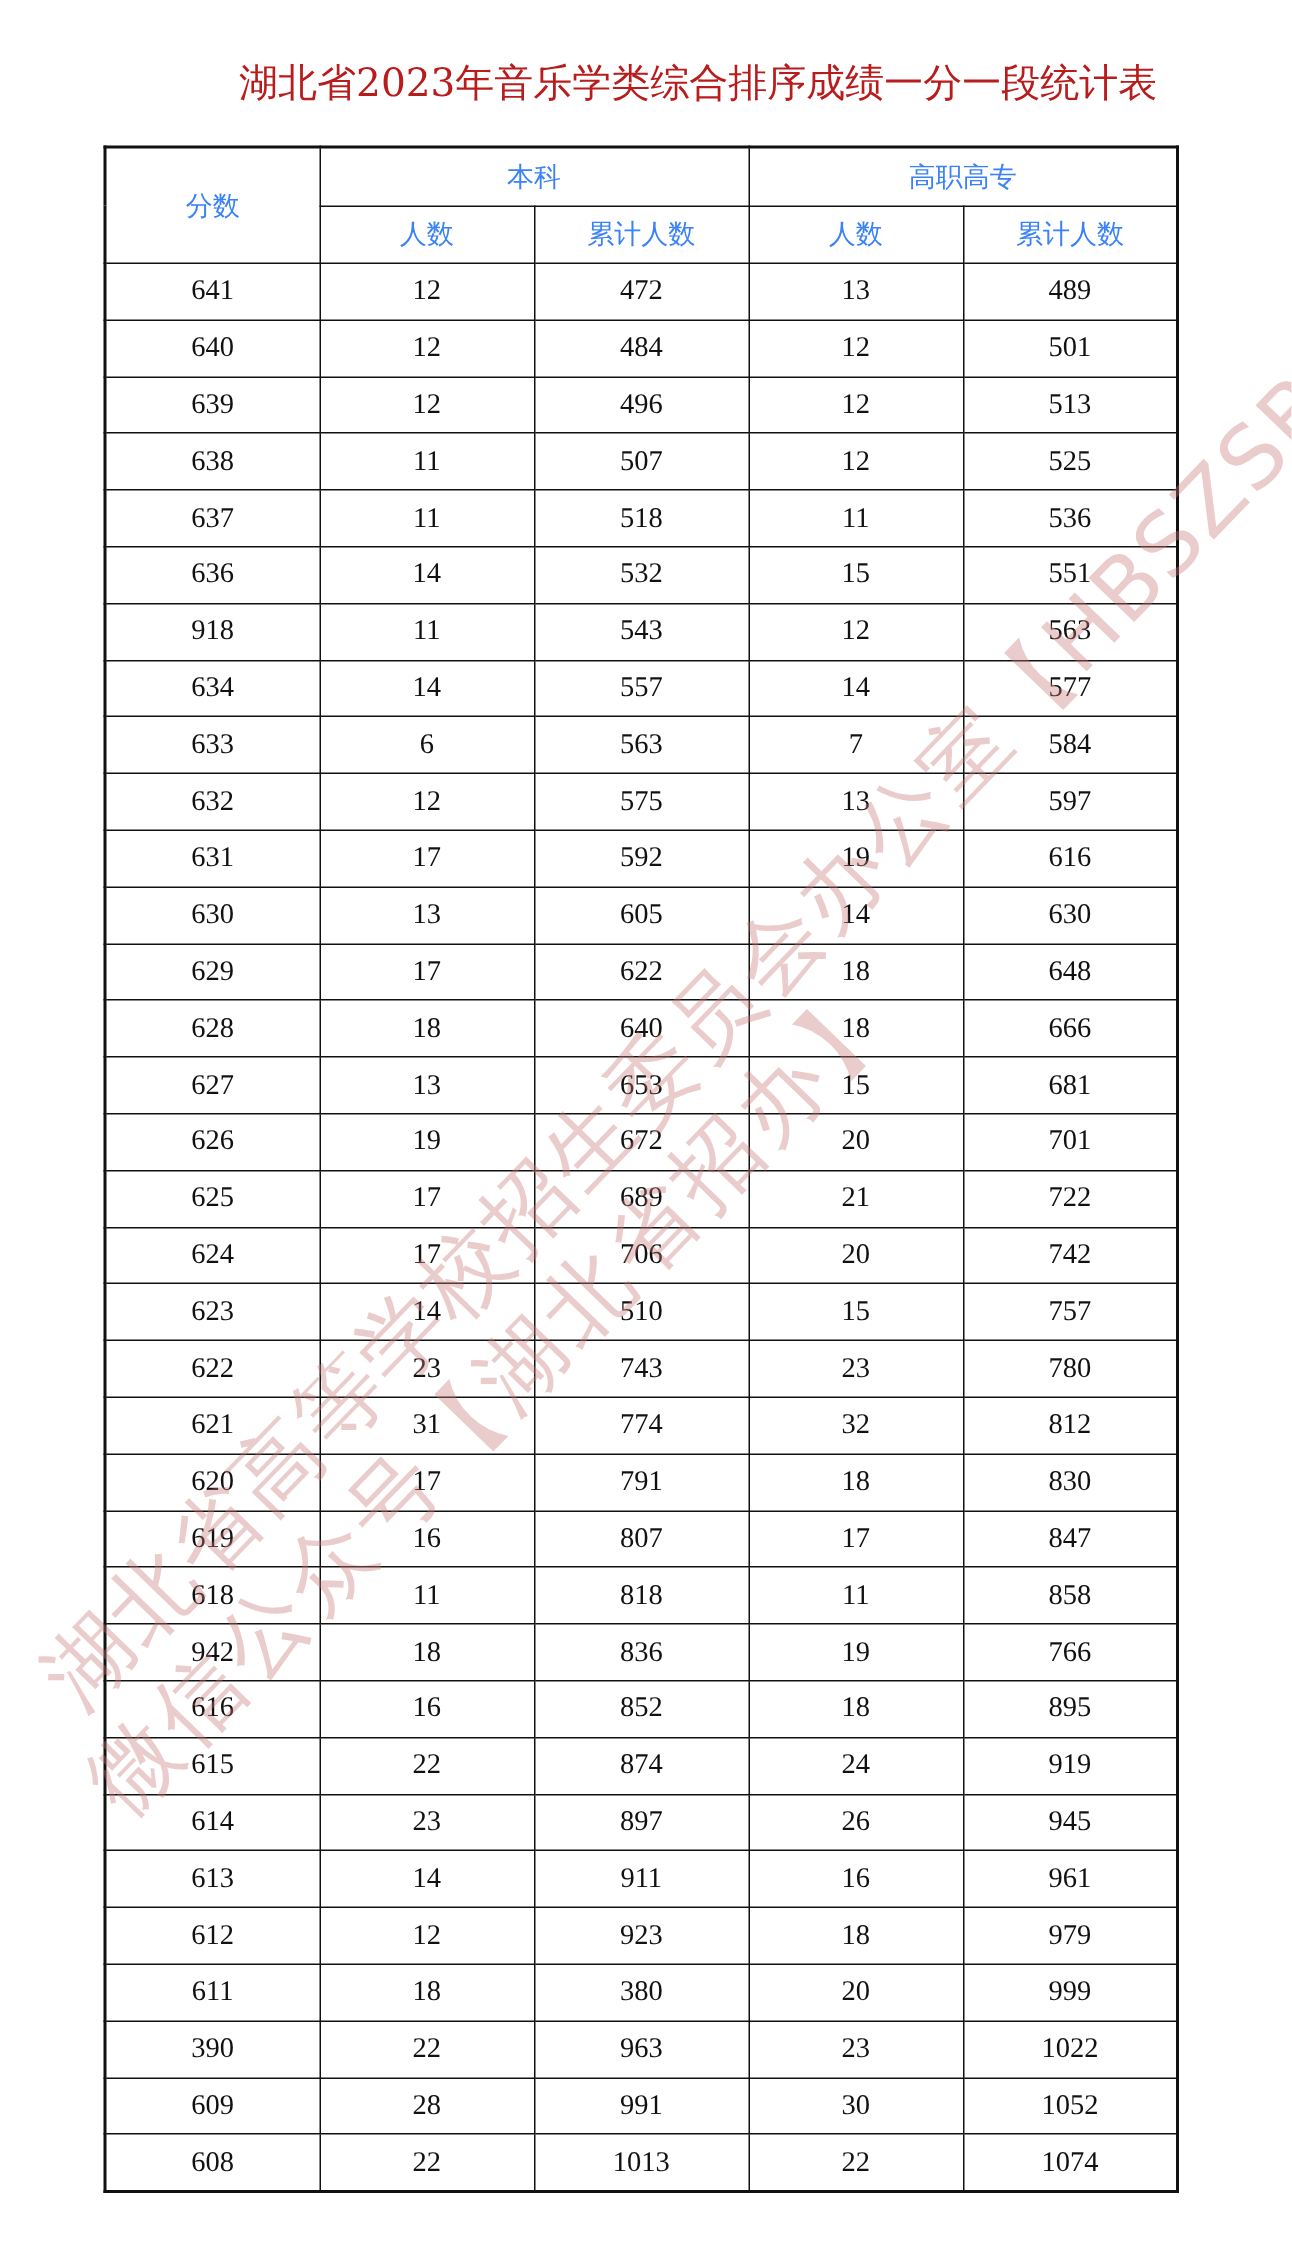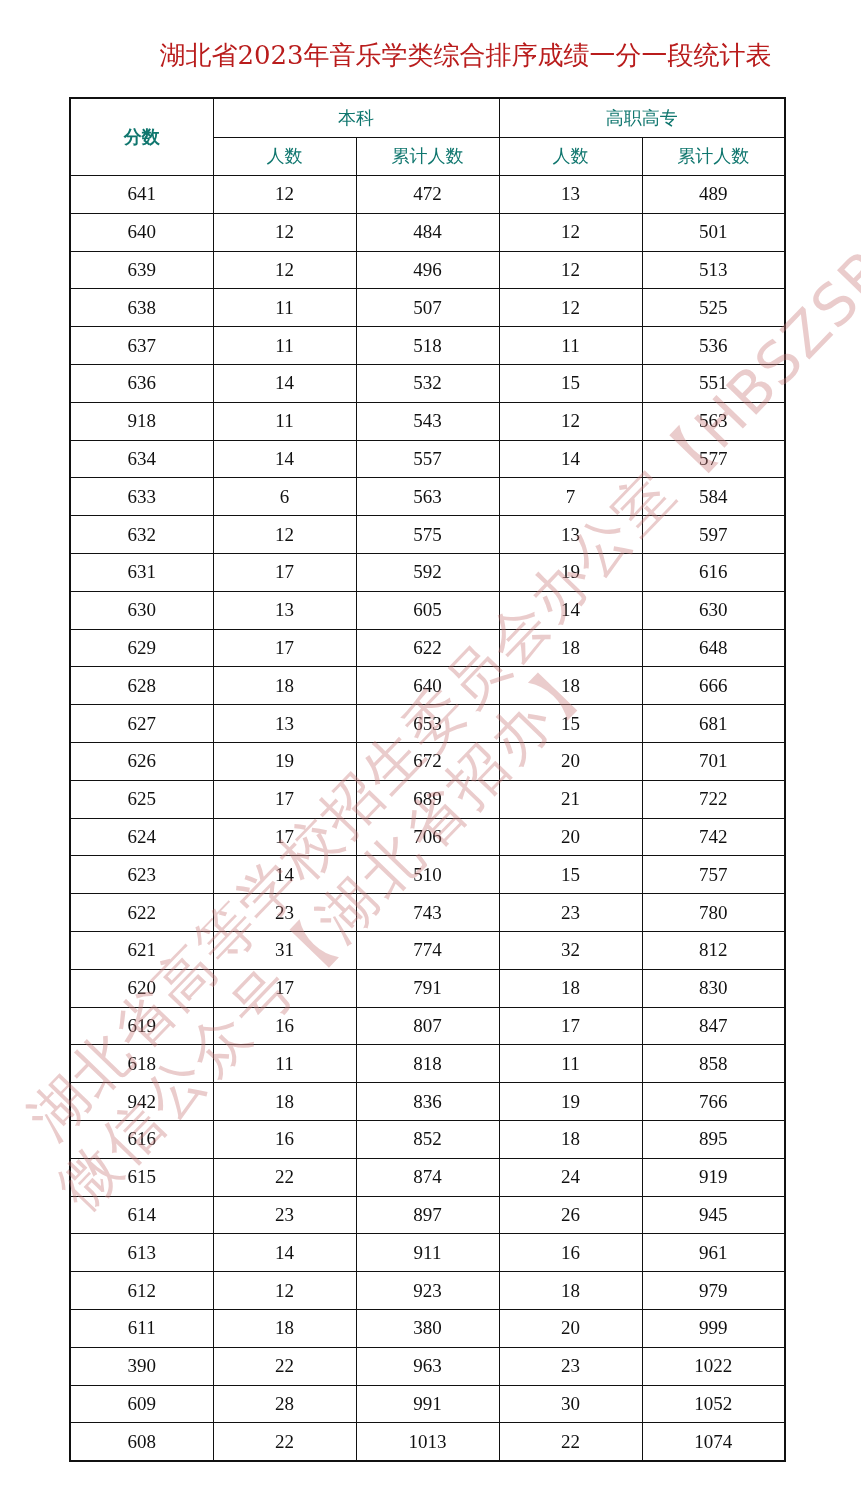--- a/index.html
+++ b/index.html
@@ -6,22 +6,22 @@
   body { width: 861px; height: 1502px; position: relative; overflow: hidden;
          font-family: "DejaVu Serif", "Liberation Serif", serif; color: #111; }
   .title { position: absolute; top: 38px; left: 0; width: 861px; text-align: center;
            font-size: 26px; font-weight: normal; letter-spacing: 0px; color: #b91c1c; margin-left: 35px; }
   table.score { position: absolute; left: 69px; top: 97px; width: 716px;
                 border-collapse: collapse; table-layout: fixed;
                 border: 2.5px solid #111; }
   table.score col { width: 143px; }
   table.score th, table.score td { border: 1.5px solid #111; text-align: center;
                 padding: 0; font-weight: normal; }
-  table.score th { font-size: 18px; color: #0f766e; height: 37px; }
-  table.score th.rowspan { height: 76px; font-weight: bold; }
+  table.score th { font-size: 18px; color: #3b82f6; height: 37px; }
+  table.score th.rowspan { height: 76px; }
   table.score td { font-family: "Liberation Serif", "DejaVu Serif", serif;
                    font-size: 19px; height: 36.8px; color: #111; }
   .wm { position: absolute; color: rgba(200, 120, 120, 0.38); font-size: 58px;
         font-family: "DejaVu Sans", sans-serif; white-space: nowrap; pointer-events: none;
         transform-origin: left center; font-weight: normal; }
   .wm1 { left: 40px; top: 1090px; transform: rotate(-46deg); letter-spacing: 2px; }
   .wm2 { left: 70px; top: 1160px; transform: rotate(-46deg); letter-spacing: 4px; }
 </style>
 </head>
 <body>

